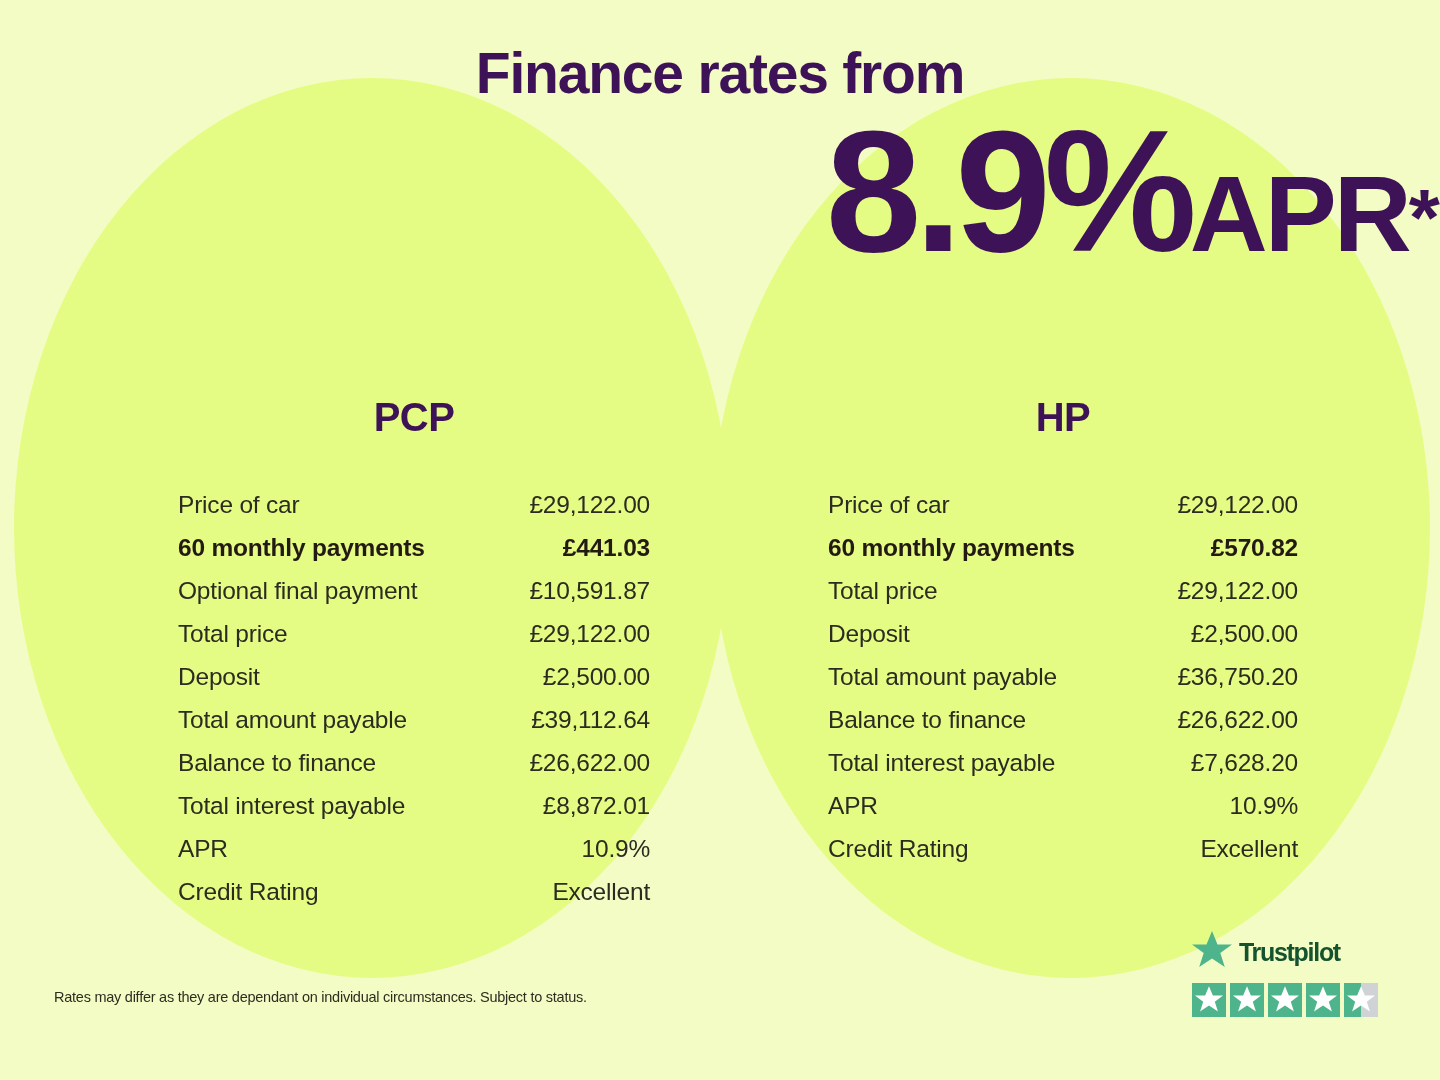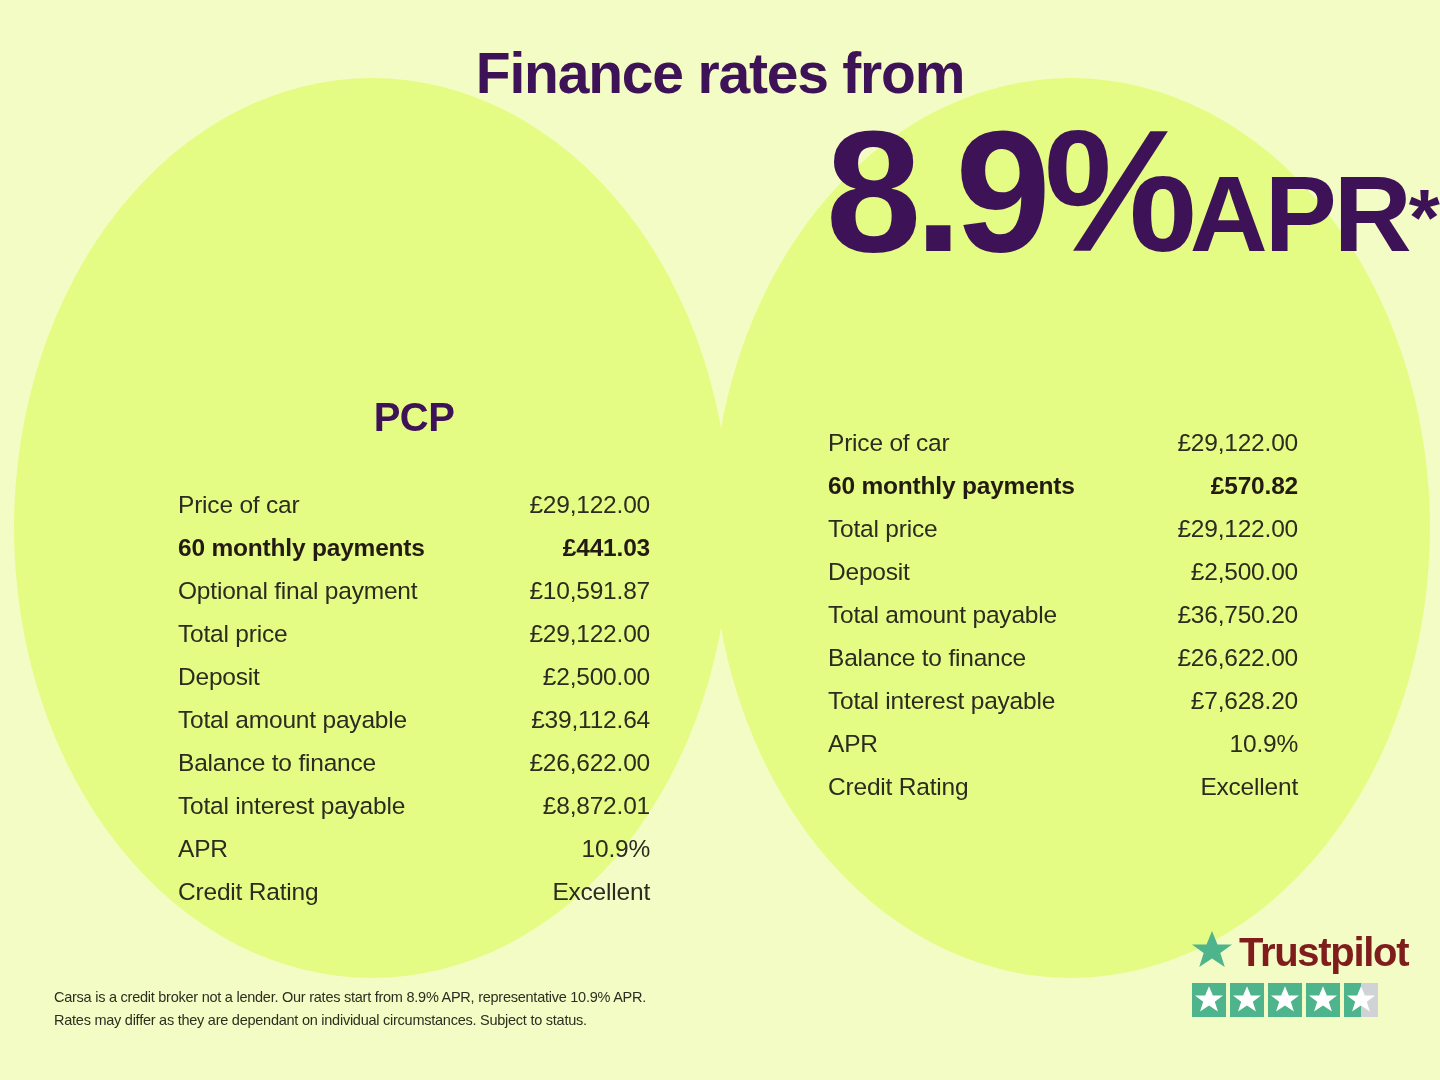--- a/index.html
+++ b/index.html
@@ -128,24 +128,24 @@
     z-index:6;
   }
   #tp-wordmark{
     display:flex;
     align-items:center;
     gap:7px;
     height:44px;
   }
   #tp-logo-star{ flex:0 0 auto; }
   #tp-name{
-    font-size:40px;
+    font-size:25px;
     font-weight:700;
     letter-spacing:-1.3px;
-    color:#7f1d1d;
+    color:#14532d;
     line-height:1;
   }
   #tp-stars{
     display:flex;
     gap:4px;
     margin-top:9px;
   }
   .tp-star{
     width:34px;height:34px;
     background:#4db48b;
@@ -214,20 +214,21 @@
             <span class="value">10.9%</span>
           </div>
           <div class="row">
             <span class="label">Credit Rating</span>
             <span class="value">Excellent</span>
           </div>
         </div>
     </section>
 
     <section class="plan" id="plan-hp">
+      <h2 class="plan-title">HP</h2>
       <div class="rows" id="rows-hp">
           <div class="row">
             <span class="label">Price of car</span>
             <span class="value">£29,122.00</span>
           </div>
           <div class="row highlight">
             <span class="label">60 monthly payments</span>
             <span class="value">£570.82</span>
           </div>
           <div class="row">
@@ -257,21 +258,20 @@
           <div class="row">
             <span class="label">Credit Rating</span>
             <span class="value">Excellent</span>
           </div>
         </div>
     </section>
 
   </div>
 
   <div id="disclaimer">
-    <div>Carsa is a credit broker not a lender. Our rates start from 8.9% APR, representative 10.9% APR.</div>
     <div>Rates may differ as they are dependant on individual circumstances. Subject to status.</div>
   </div>
 
   <div id="trustpilot">
     <div id="tp-wordmark">
       <span id="tp-logo-star">
         <svg width="40" height="38" viewBox="0 0 40 38" aria-hidden="true">
           <polygon points="20,0 25.5,13.4 40,13.4 28.3,22.1 32.8,36 20,27.4 7.2,36 11.7,22.1 0,13.4 14.5,13.4" fill="#4db48b"></polygon>
         </svg>
       </span>

